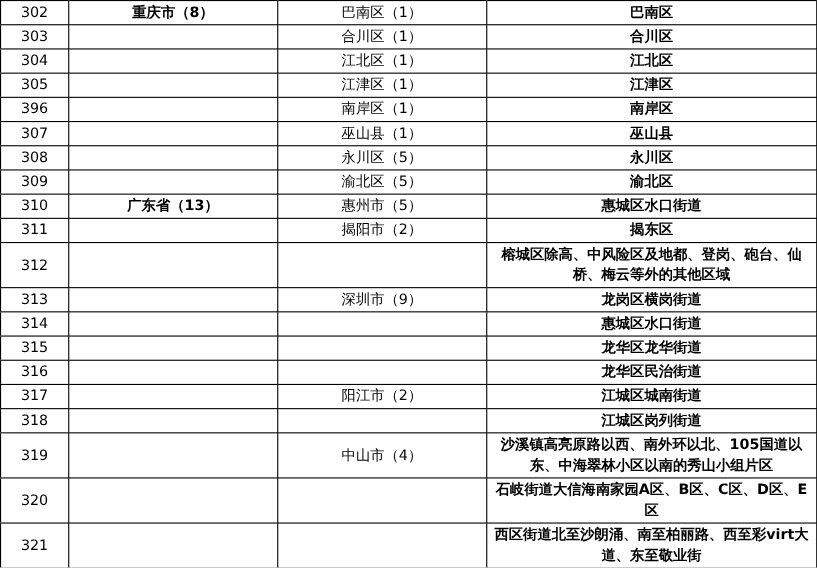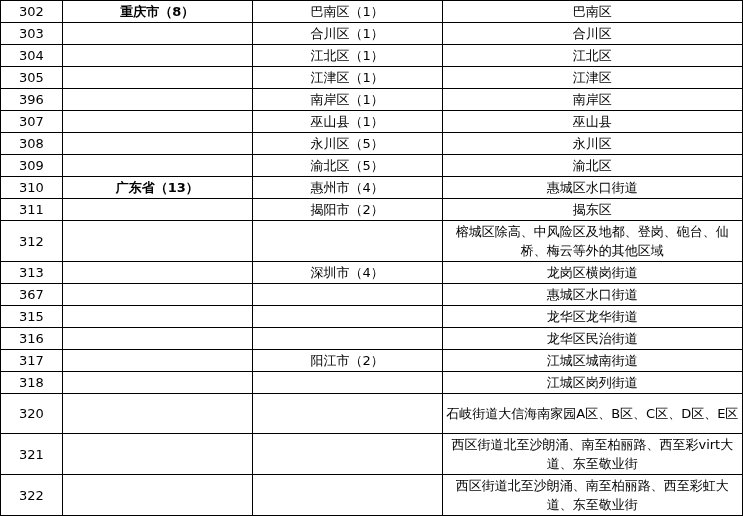--- a/index.html
+++ b/index.html
@@ -29,21 +29,21 @@
     line-height: 19px;
     text-align: center;
     vertical-align: middle;
     height: 20px;
     box-sizing: border-box;
     word-break: break-all;
   }
   td.col-num { width: 56px; }
   td.col-prov { width: 172px; }
   td.col-city { width: 172px; }
-  td.col-area { width: 272px; }
+  td.col-area { width: 272px; font-weight: bold; }
   td.bold { font-weight: bold; }
   td.multiline {
     text-align: center;
     line-height: 21px;
     padding: 2px 8px;
   }
 </style>
 </head>
 <body>
 
@@ -93,43 +93,43 @@
       </tr>
       <tr>
         <td class="col-num">309</td>
         <td class="col-prov"></td>
         <td class="col-city">渝北区（5）</td>
         <td class="col-area">渝北区</td>
       </tr>
       <tr>
         <td class="col-num">310</td>
         <td class="col-prov bold">广东省（13）</td>
-        <td class="col-city">惠州市（4）</td>
+        <td class="col-city">惠州市（5）</td>
         <td class="col-area">惠城区水口街道</td>
       </tr>
       <tr>
         <td class="col-num">311</td>
         <td class="col-prov"></td>
         <td class="col-city">揭阳市（2）</td>
         <td class="col-area">揭东区</td>
       </tr>
       <tr>
         <td class="col-num">312</td>
         <td class="col-prov"></td>
         <td class="col-city"></td>
         <td class="col-area multiline" style="height: 40px;">榕城区除高、中风险区及地都、登岗、砲台、仙桥、梅云等外的其他区域</td>
       </tr>
       <tr>
         <td class="col-num">313</td>
         <td class="col-prov"></td>
-        <td class="col-city">深圳市（4）</td>
+        <td class="col-city">深圳市（9）</td>
         <td class="col-area">龙岗区横岗街道</td>
       </tr>
       <tr>
-        <td class="col-num">367</td>
+        <td class="col-num">314</td>
         <td class="col-prov"></td>
         <td class="col-city"></td>
         <td class="col-area">惠城区水口街道</td>
       </tr>
       <tr>
         <td class="col-num">315</td>
         <td class="col-prov"></td>
         <td class="col-city"></td>
         <td class="col-area">龙华区龙华街道</td>
       </tr>
@@ -145,20 +145,26 @@
         <td class="col-city">阳江市（2）</td>
         <td class="col-area">江城区城南街道</td>
       </tr>
       <tr>
         <td class="col-num">318</td>
         <td class="col-prov"></td>
         <td class="col-city"></td>
         <td class="col-area">江城区岗列街道</td>
       </tr>
       <tr>
+        <td class="col-num">319</td>
+        <td class="col-prov"></td>
+        <td class="col-city">中山市（4）</td>
+        <td class="col-area multiline" style="height: 40px;">沙溪镇高亮原路以西、南外环以北、105国道以东、中海翠林小区以南的秀山小组片区</td>
+      </tr>
+      <tr>
         <td class="col-num">320</td>
         <td class="col-prov"></td>
         <td class="col-city"></td>
         <td class="col-area multiline" style="height: 40px;">石岐街道大信海南家园A区、B区、C区、D区、E区</td>
       </tr>
       <tr>
         <td class="col-num">321</td>
         <td class="col-prov"></td>
         <td class="col-city"></td>
         <td class="col-area multiline" style="height: 40px;">西区街道北至沙朗涌、南至柏丽路、西至彩virt大道、东至敬业街</td>

